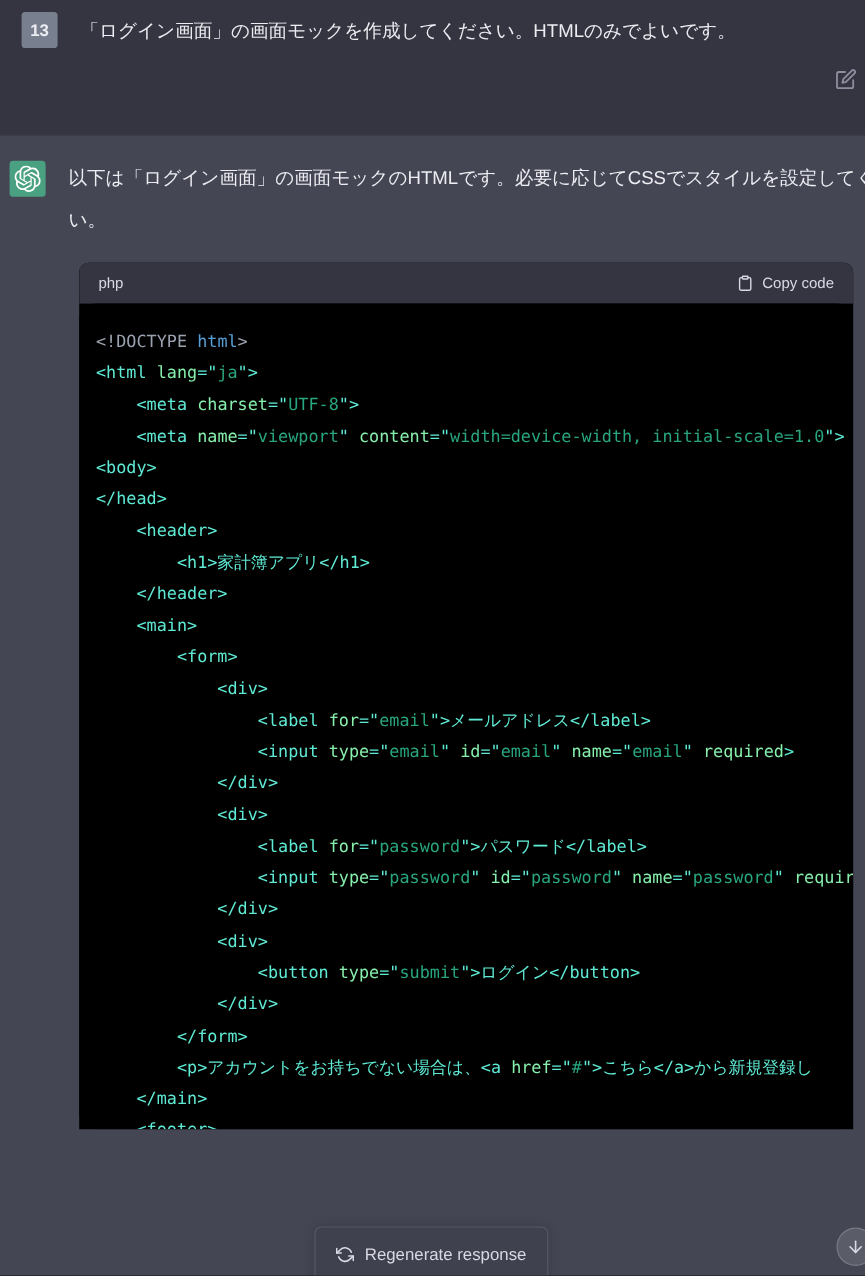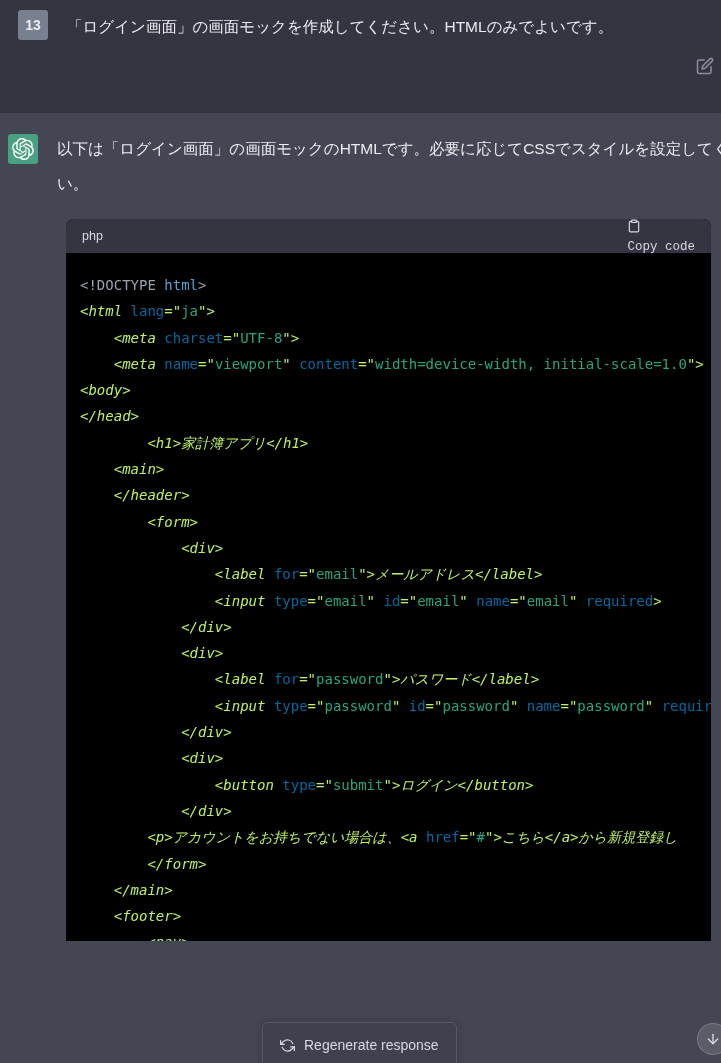--- a/index.html
+++ b/index.html
@@ -31,34 +31,34 @@
     border-radius:8px 8px 0 0;overflow:hidden;background:#000;
   }
   .code-header{
     position:absolute;left:0;top:0;right:0;height:34px;background:#343541;
     display:flex;align-items:center;justify-content:space-between;
     padding:0 16px;box-sizing:border-box;
   }
   .code-lang{color:#d9d9e3;font-size:12.5px;}
   .copy-btn{
     display:flex;align-items:flex-start;gap:7px;background:none;border:none;cursor:pointer;
-    color:#d9d9e3;font-size:12.5px;font-family:Liberation Mono, monospace;padding:0;flex-direction:column;
+    color:#d9d9e3;font-size:12.5px;font-family:Liberation Sans, sans-serif;padding:0;
   }
   .code-content{
     position:absolute;left:0;top:34px;right:0;bottom:0;background:#000;
     padding:19px 14px;box-sizing:border-box;overflow:hidden;
     font-family:"DejaVu Sans Mono","Liberation Mono",monospace;
     font-size:14px;
     border-radius:14px;
   }
   .code-line{white-space:pre;height:26.3px;line-height:26.3px;}
-  .tok-w{color:#bef264;font-style:italic;}
+  .tok-w{color:#5eead4;}
   .tok-g{color:#9aa2af;}
   .tok-b{color:#58a0d4;}
-  .tok-a{color:#0369a1;text-align:right;}
+  .tok-a{color:#86efac;text-align:right;}
   .tok-s{color:#28a57f;}
   .bottom-fade{
     position:absolute;left:66px;top:978px;width:645px;height:85px;pointer-events:none;
     background:linear-gradient(180deg, rgba(68,70,84,0) 0%, rgba(68,70,84,0.55) 100%);
   }
   .regen-btn{
     position:absolute;left:262px;top:1022px;height:46px;
     display:flex;align-items:center;gap:9px;padding:0 17px;
     background:#40414f;border:1px solid #565869;border-radius:6px;
     color:#d9d9e3;font-size:14px;font-family:"Liberation Sans",sans-serif;cursor:pointer;
@@ -115,37 +115,38 @@
           <span>Copy code</span>
         </button>
       </div>
       <div class="code-content">
           <div class="code-line"><span class="tok-g">&lt;!DOCTYPE </span><span class="tok-b">html</span><span class="tok-g">&gt;</span></div>
           <div class="code-line"><span class="tok-w">&lt;html </span><span class="tok-a">lang</span><span class="tok-w">="</span><span class="tok-s">ja</span><span class="tok-w">"&gt;</span></div>
           <div class="code-line"><span class="tok-w">    &lt;meta </span><span class="tok-a">charset</span><span class="tok-w">="</span><span class="tok-s">UTF-8</span><span class="tok-w">"&gt;</span></div>
           <div class="code-line"><span class="tok-w">    &lt;meta </span><span class="tok-a">name</span><span class="tok-w">="</span><span class="tok-s">viewport</span><span class="tok-w">" </span><span class="tok-a">content</span><span class="tok-w">="</span><span class="tok-s">width=device-width, initial-scale=1.0</span><span class="tok-w">"&gt;</span></div>
           <div class="code-line"><span class="tok-w">&lt;body&gt;</span></div>
           <div class="code-line"><span class="tok-w">&lt;/head&gt;</span></div>
+          <div class="code-line"><span class="tok-w">    &lt;header&gt;</span></div>
           <div class="code-line"><span class="tok-w">        &lt;h1&gt;家計簿アプリ&lt;/h1&gt;</span></div>
+          <div class="code-line"><span class="tok-w">    &lt;/header&gt;</span></div>
           <div class="code-line"><span class="tok-w">    &lt;main&gt;</span></div>
-          <div class="code-line"><span class="tok-w">    &lt;/header&gt;</span></div>
           <div class="code-line"><span class="tok-w">        &lt;form&gt;</span></div>
           <div class="code-line"><span class="tok-w">            &lt;div&gt;</span></div>
           <div class="code-line"><span class="tok-w">                &lt;label </span><span class="tok-a">for</span><span class="tok-w">="</span><span class="tok-s">email</span><span class="tok-w">"&gt;メールアドレス&lt;/label&gt;</span></div>
           <div class="code-line"><span class="tok-w">                &lt;input </span><span class="tok-a">type</span><span class="tok-w">="</span><span class="tok-s">email</span><span class="tok-w">" </span><span class="tok-a">id</span><span class="tok-w">="</span><span class="tok-s">email</span><span class="tok-w">" </span><span class="tok-a">name</span><span class="tok-w">="</span><span class="tok-s">email</span><span class="tok-w">" </span><span class="tok-a">required</span><span class="tok-w">&gt;</span></div>
           <div class="code-line"><span class="tok-w">            &lt;/div&gt;</span></div>
           <div class="code-line"><span class="tok-w">            &lt;div&gt;</span></div>
           <div class="code-line"><span class="tok-w">                &lt;label </span><span class="tok-a">for</span><span class="tok-w">="</span><span class="tok-s">password</span><span class="tok-w">"&gt;パスワード&lt;/label&gt;</span></div>
           <div class="code-line"><span class="tok-w">                &lt;input </span><span class="tok-a">type</span><span class="tok-w">="</span><span class="tok-s">password</span><span class="tok-w">" </span><span class="tok-a">id</span><span class="tok-w">="</span><span class="tok-s">password</span><span class="tok-w">" </span><span class="tok-a">name</span><span class="tok-w">="</span><span class="tok-s">password</span><span class="tok-w">" </span><span class="tok-a">required</span><span class="tok-w">&gt;</span></div>
           <div class="code-line"><span class="tok-w">            &lt;/div&gt;</span></div>
           <div class="code-line"><span class="tok-w">            &lt;div&gt;</span></div>
           <div class="code-line"><span class="tok-w">                &lt;button </span><span class="tok-a">type</span><span class="tok-w">="</span><span class="tok-s">submit</span><span class="tok-w">"&gt;ログイン&lt;/button&gt;</span></div>
           <div class="code-line"><span class="tok-w">            &lt;/div&gt;</span></div>
+          <div class="code-line"><span class="tok-w">        &lt;/form&gt;</span></div>
           <div class="code-line"><span class="tok-w">        &lt;p&gt;アカウントをお持ちでない場合は、&lt;a </span><span class="tok-a">href</span><span class="tok-w">="</span><span class="tok-s">#</span><span class="tok-w">"&gt;こちら&lt;/a&gt;から新規登録し</span></div>
-          <div class="code-line"><span class="tok-w">        &lt;/form&gt;</span></div>
           <div class="code-line"><span class="tok-w">    &lt;/main&gt;</span></div>
           <div class="code-line"><span class="tok-w">    &lt;footer&gt;</span></div>
           <div class="code-line"><span class="tok-w">        &lt;nav&gt;</span></div>
         </div>
     </div>
   </div>
 
   <div class="bottom-fade"></div>
 
   <button class="regen-btn">

